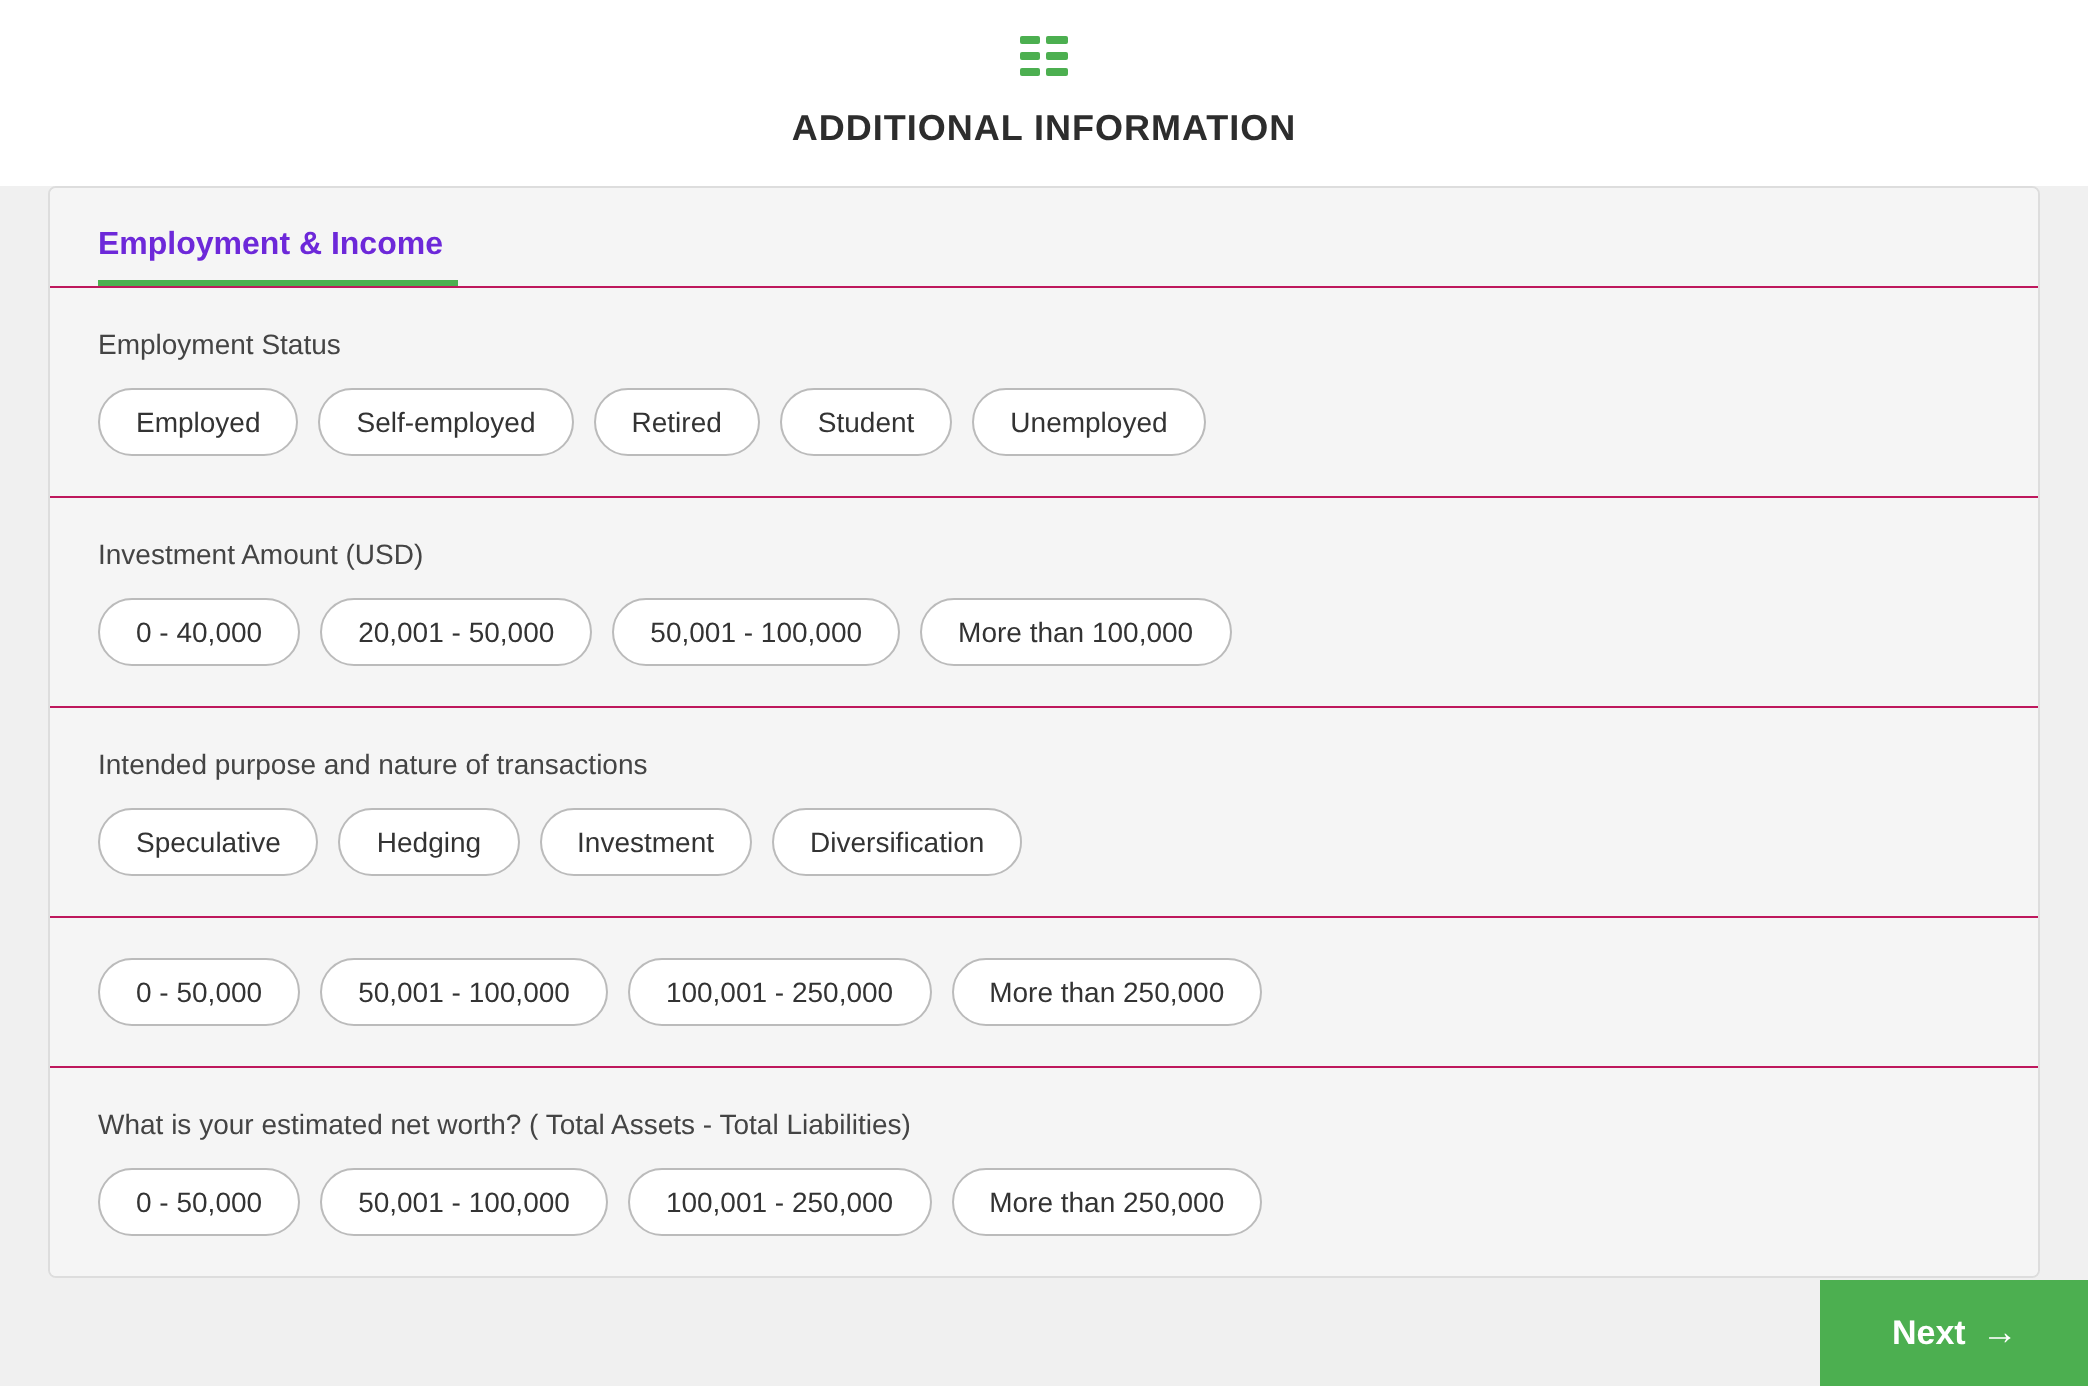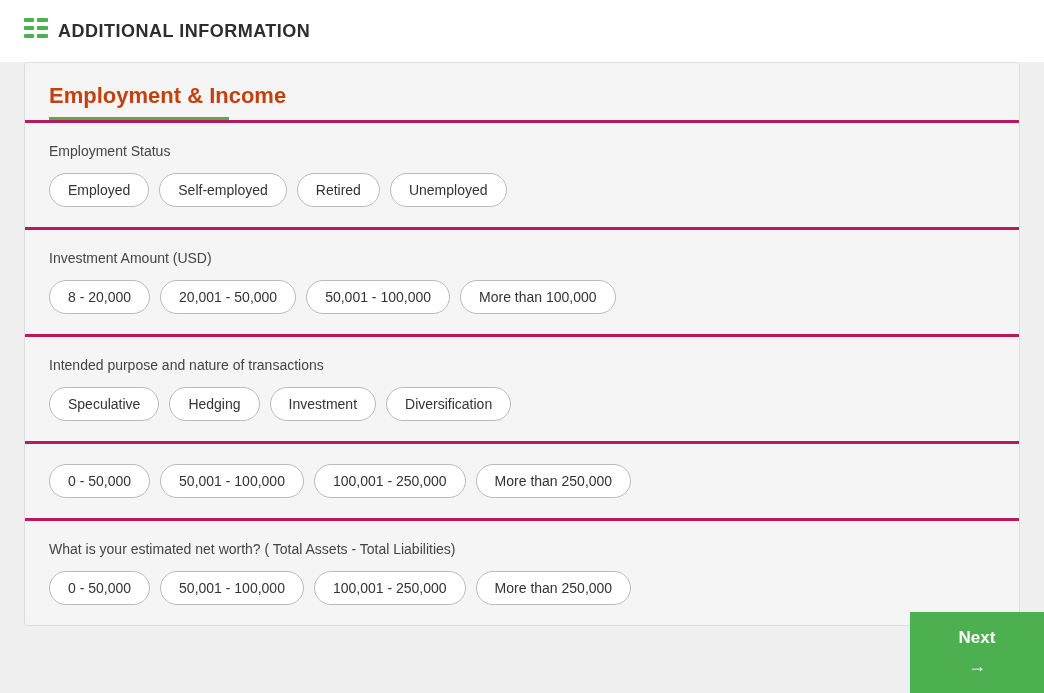--- a/index.html
+++ b/index.html
@@ -8,20 +8,21 @@
       background: #f0f0f0;
       min-height: 693px;
       width: 1044px;
     }
     .page-header {
       display: flex;
       align-items: center;
       gap: 10px;
       padding: 18px 24px;
       background: #fff;
+      flex-direction: column;
     }
     .header-icon {
       color: #4caf50;
       font-size: 22px;
     }
     .header-title {
       font-size: 18px;
       font-weight: 700;
       color: #2d2d2d;
       letter-spacing: 0.5px;
@@ -31,34 +32,34 @@
       background: #f5f5f5;
       border: 1px solid #ddd;
       border-radius: 4px;
       overflow: hidden;
     }
     .card-header {
       padding: 20px 24px 0 24px;
       background: #f5f5f5;
     }
     .card-title {
-      font-size: 22px;
+      font-size: 16px;
       font-weight: 700;
-      color: #c2410c;
+      color: #6d28d9;
       margin-bottom: 8px;
     }
     .card-title-underline {
       width: 180px;
       height: 3px;
       background: #4caf50;
       margin-bottom: 0;
     }
     .section {
       padding: 20px 24px;
-      border-top: 3px solid #be185d;
+      border-top: 1px solid #be185d;
       background: #f5f5f5;
     }
     .section:first-of-type {
       border-top: 1px solid #ddd;
       margin-top: 10px;
     }
     .section-label {
       font-size: 14px;
       color: #444;
       margin-bottom: 14px;
@@ -90,21 +91,20 @@
       background: #4caf50;
       color: #fff;
       font-size: 17px;
       font-weight: 600;
       padding: 16px 36px;
       border: none;
       border-radius: 0;
       cursor: pointer;
       min-width: 134px;
       justify-content: center;
-      flex-direction: column;
     }
     .next-arrow {
       font-size: 18px;
     }
     
     .page-footer {
       position: fixed;
       bottom: 0;
       right: 0;
       width: 134px;
@@ -134,28 +134,29 @@
       <div class="card-title">Employment &amp; Income</div>
       <div class="card-title-underline"></div>
     </div>
 
     <div class="section">
       <div class="section-label">Employment Status</div>
       <div class="pills">
         <button class="pill">Employed</button>
         <button class="pill">Self-employed</button>
         <button class="pill">Retired</button>
+        <button class="pill">Student</button>
         <button class="pill">Unemployed</button>
       </div>
     </div>
 
     <div class="section">
       <div class="section-label">Investment Amount (USD)</div>
       <div class="pills">
-        <button class="pill">8 - 20,000</button>
+        <button class="pill">0 - 40,000</button>
         <button class="pill">20,001 - 50,000</button>
         <button class="pill">50,001 - 100,000</button>
         <button class="pill">More than 100,000</button>
       </div>
     </div>
 
     <div class="section">
       <div class="section-label">Intended purpose and nature of transactions</div>
       <div class="pills">
         <button class="pill">Speculative</button>

